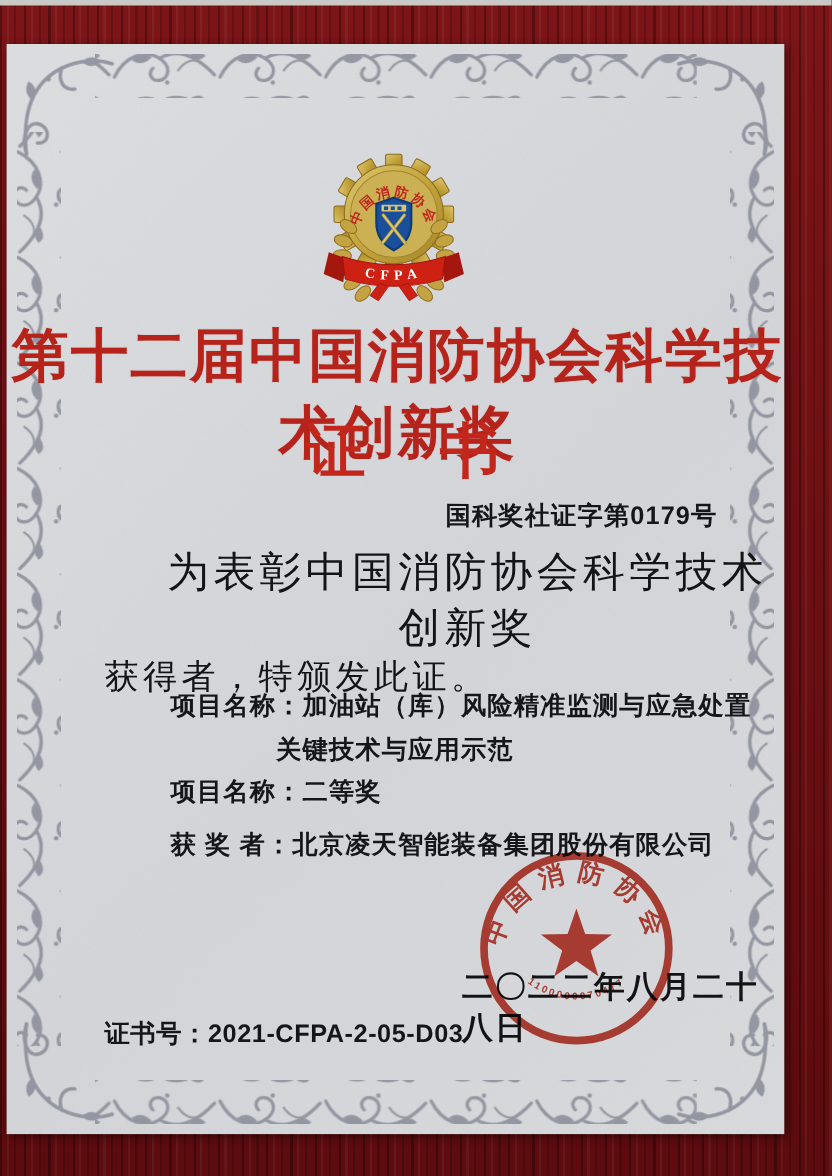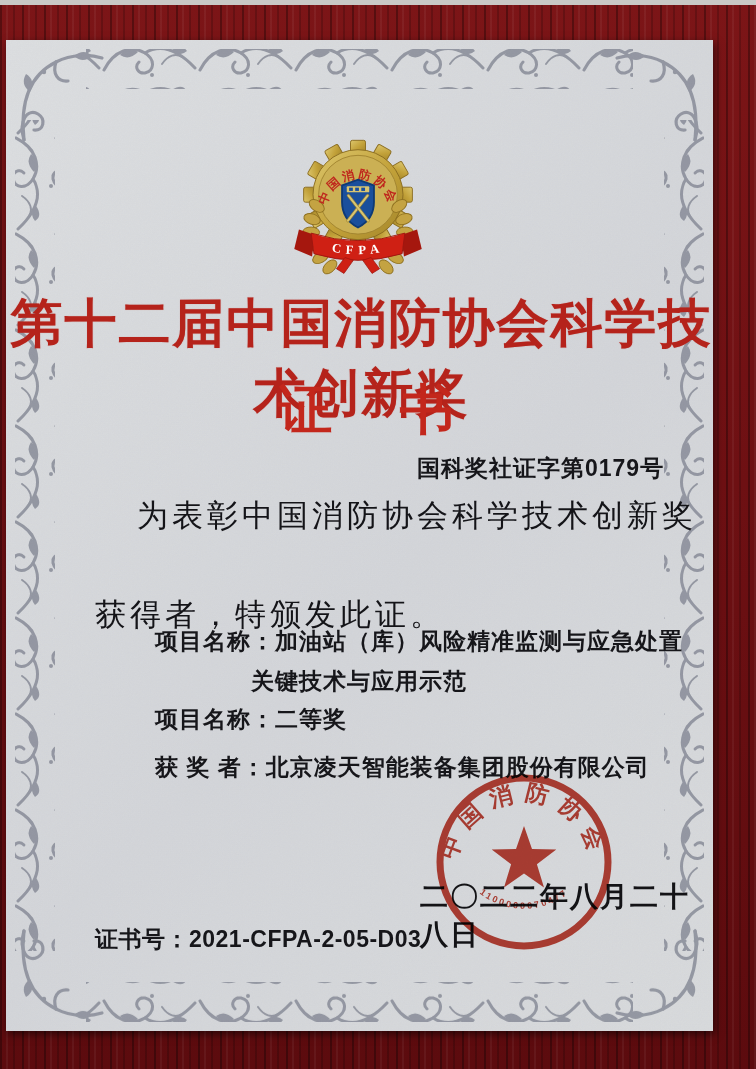--- a/index.html
+++ b/index.html
@@ -26,26 +26,26 @@
     font-family:"Liberation Serif", serif;font-weight:bold;
     font-size:52px;letter-spacing:2px;color:#b5231b;
     text-shadow:0 0 1px rgba(181,35,27,.4);
   }
   .doc-type{
     left:0;top:334px;width:724px;text-align:center;white-space:pre;
     font-family:"Liberation Serif", serif;font-weight:bold;
     font-size:54px;color:#c3271c;word-spacing:46px;letter-spacing:4px;
   }
   .issue-no{
-    left:411px;top:413px;font-size:23px;font-weight:bold;color:#16161a;
+    left:399px;top:413px;font-size:23px;font-weight:bold;color:#16161a;
     letter-spacing:1px;
   }
   .body-l1{
     left:131px;top:455px;font-family:"DejaVu Serif", serif;
-    font-size:31px;letter-spacing:4px;color:#141418;font-weight:500;
+    font-size:38px;letter-spacing:4px;color:#141418;font-weight:500;text-align:center;
   }
   .body-l2{
     left:89px;top:506px;font-family:"DejaVu Serif", serif;
     font-size:31px;letter-spacing:4px;color:#141418;font-weight:500;margin-top:48px;
   }
   .field{position:absolute;font-size:23px;font-weight:bold;color:#16161a;letter-spacing:1px;}
   .f-project{left:149px;top:586px;}
   .f-project2{left:245px;top:626px;}
   .f-grade{left:149px;top:664px;}
   .f-winner{left:149px;top:712px;text-align:right;}

